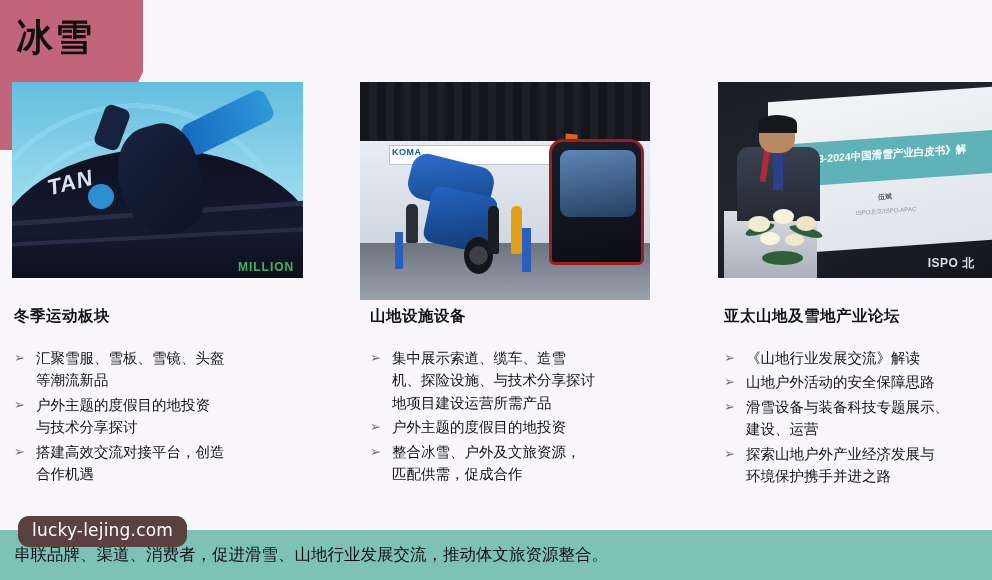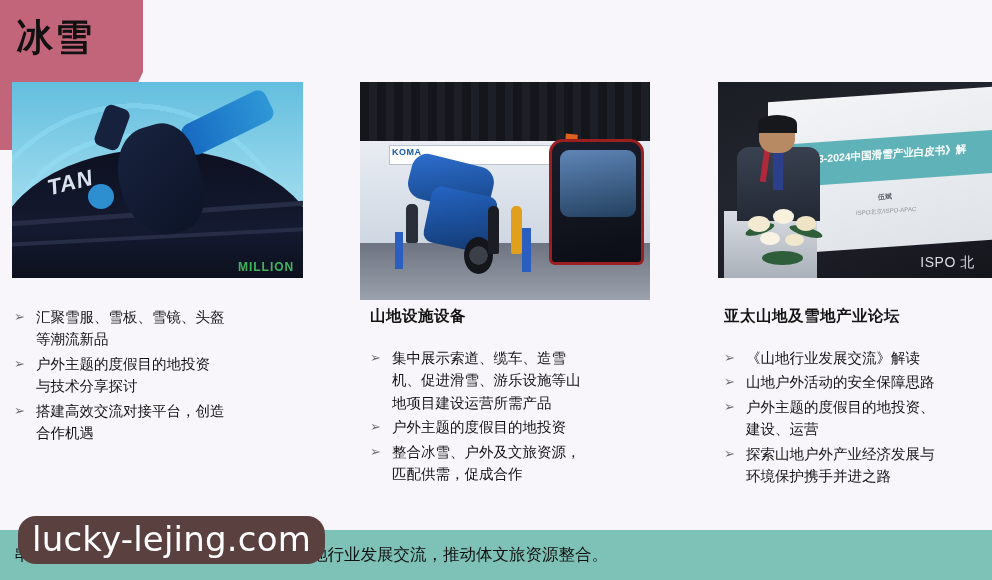--- a/index.html
+++ b/index.html
@@ -158,21 +158,21 @@
   .p3-sub1{
     position:absolute; left:58%; top:56%;
     color:#5a6068; font-size:7px; font-weight:700; transform:skewY(-4deg);
   }
   .p3-sub2{
     position:absolute; left:50%; top:64%;
     color:#8d939b; font-size:6px; transform:skewY(-4deg);
   }
   .p3-ispo{
     position:absolute; right:7%; bottom:3%;
-    color:#d8dde3; font-size:14px; font-weight:400; letter-spacing:.5px;
+    color:#d8dde3; font-size:12px; font-weight:700; letter-spacing:.5px;
   }
   .p3-podium{
     position:absolute; left:2%; bottom:0; width:34%; height:34%;
     background:linear-gradient(180deg,#d9dde3,#aab0b9);
   }
   .p3-head{
     position:absolute; left:15%; top:19%; width:13%; height:17%;
     background:#b88a63; border-radius:48% 48% 42% 42%;
   }
   .p3-hair{
@@ -238,22 +238,22 @@
   .footer-text{
     position:absolute; left:14px; top:50%; transform:translateY(-50%);
     font-size:16.5px; color:#111; white-space:nowrap;
     font-family:"DejaVu Sans","Liberation Sans",sans-serif;
   }
 
   
   .watermark{
     position:absolute; left:18px; top:516px;
     padding:6px 14px 8px 14px;
-    background:#5b4040; border-radius:18px;
-    color:#ffffff; font-size:34px; letter-spacing:.2px;
+    background:#5b4040; border-radius:11px;
+    color:#ffffff; font-size:17px; letter-spacing:.2px;
     z-index:9; line-height:1;
     font-family:"DejaVu Sans","Liberation Sans",sans-serif;
   }
 </style>
 </head>
 <body>
 
 <div class="rose-banner"></div>
 <div class="rose-title">冰雪</div>
 
@@ -311,20 +311,21 @@
     <div class="p3-fl" style="left:6%;top:22%;width:25%;height:26%;background:#f3ead2;"></div>
     <div class="p3-fl" style="left:34%;top:10%;width:24%;height:25%;background:#f7f1de;"></div>
     <div class="p3-fl" style="left:60%;top:22%;width:23%;height:24%;background:#efe4c6;"></div>
     <div class="p3-fl" style="left:20%;top:48%;width:22%;height:22%;background:#f8f3e3;"></div>
     <div class="p3-fl" style="left:48%;top:52%;width:21%;height:21%;background:#f1e7cd;"></div>
   </div>
   <div class="p3-ispo">ISPO 北</div>
 </div>
 
 <div class="col" id="col-1">
+  <div class="col-title">冬季运动板块</div>
   <ul class="bullets">
     <li class="bullet">
       <span class="bullet-mark">➢</span>
       <span class="bullet-text">汇聚雪服、雪板、雪镜、头盔
 等潮流新品</span>
     </li>
     <li class="bullet">
       <span class="bullet-mark">➢</span>
       <span class="bullet-text">户外主题的度假目的地投资
 与技术分享探讨</span>
@@ -336,21 +337,21 @@
     </li>
   </ul>
 </div>
 
 <div class="col" id="col-2">
   <div class="col-title">山地设施设备</div>
   <ul class="bullets">
     <li class="bullet">
       <span class="bullet-mark">➢</span>
       <span class="bullet-text">集中展示索道、缆车、造雪
-机、促进滑雪、游乐设施等山
+机、探险设施、与技术分享探讨
 地项目建设运营所需产品</span>
     </li>
     <li class="bullet">
       <span class="bullet-mark">➢</span>
       <span class="bullet-text">户外主题的度假目的地投资</span>
     </li>
     <li class="bullet">
       <span class="bullet-mark">➢</span>
       <span class="bullet-text">整合冰雪、户外及文旅资源，
 匹配供需，促成合作</span>
@@ -364,21 +365,21 @@
     <li class="bullet">
       <span class="bullet-mark">➢</span>
       <span class="bullet-text">《山地行业发展交流》解读</span>
     </li>
     <li class="bullet">
       <span class="bullet-mark">➢</span>
       <span class="bullet-text">山地户外活动的安全保障思路</span>
     </li>
     <li class="bullet">
       <span class="bullet-mark">➢</span>
-      <span class="bullet-text">户外主题的度假目的地投资、
+      <span class="bullet-text">滑雪设备与装备科技专题展示、
 建设、运营</span>
     </li>
     <li class="bullet">
       <span class="bullet-mark">➢</span>
       <span class="bullet-text">探索山地户外产业经济发展与
 环境保护携手并进之路</span>
     </li>
   </ul>
 </div>
 

